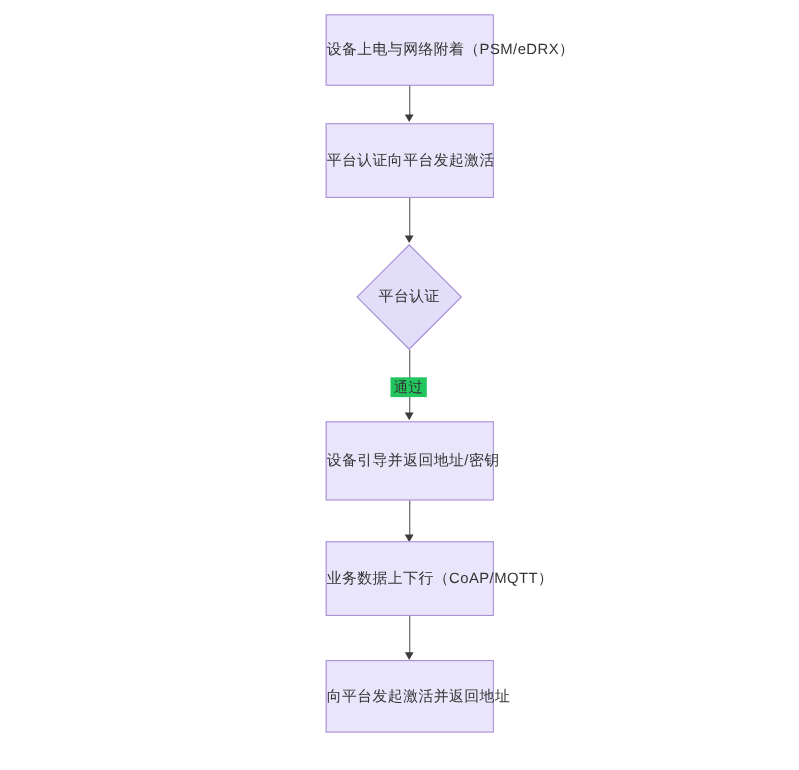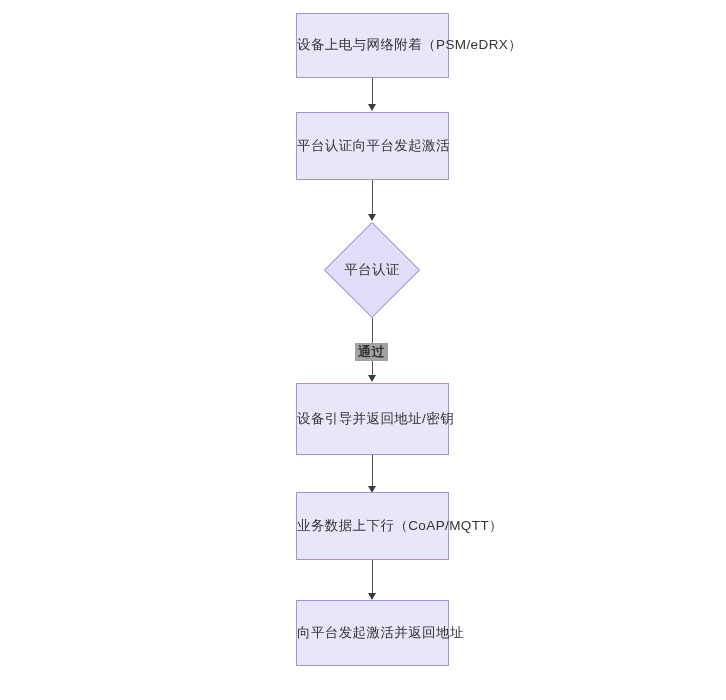--- a/index.html
+++ b/index.html
@@ -87,28 +87,27 @@
   .arrowhead {
     position: absolute;
     width: 0;
     height: 0;
     border-left: 4.5px solid transparent;
     border-right: 4.5px solid transparent;
     border-top: 7px solid #3c3c3c;
   }
   .edge-label {
     position: absolute;
-    background: #a3a3a3;
+    background: #22c55e;
     color: #333333;
     font-size: 13px;
     line-height: 1.2;
     padding: 1px 3px;
     white-space: nowrap;
     letter-spacing: 0.4px;
-    font-weight: bold;
   }
 </style>
 </head>
 <body>
 
 <div id="flow-canvas">
 
   <div class="node" style="left:296px; top:13px; width:153px; height:65px;">
     <span class="line">设备上电与网络附着</span>
     <span class="line">（PSM/eDRX）</span>

